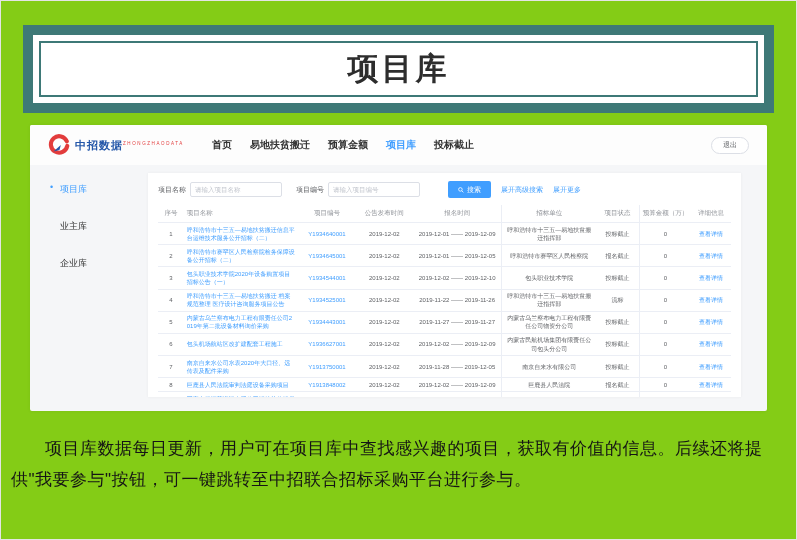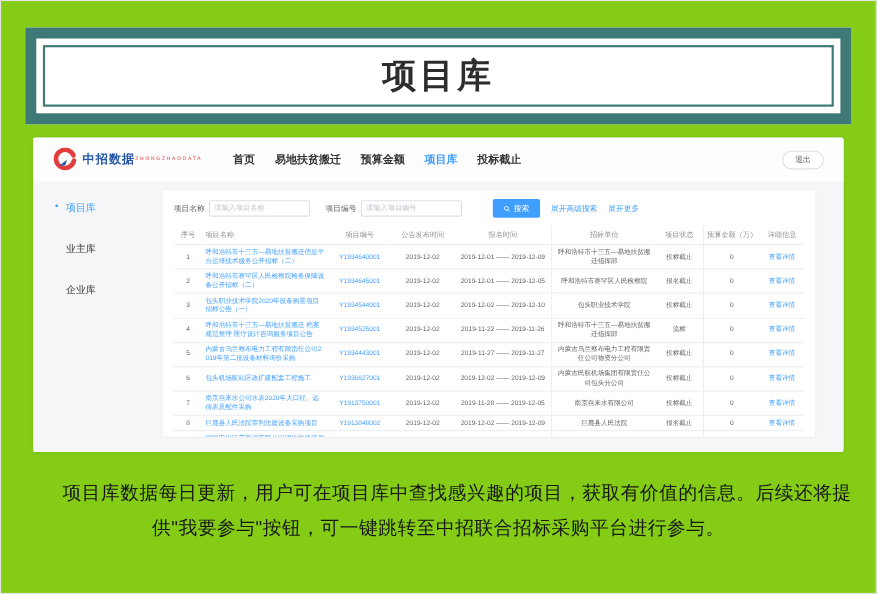--- a/index.html
+++ b/index.html
@@ -49,21 +49,21 @@
   .col-2 { width:10%; }
   .col-3 { width:10%; }
   .col-4 { width:15.5%; }
   .col-5 { width:16.5%; border-left:1px solid #ebeef5; }
   .col-6 { width:7.5%; }
   .col-7 { width:9%; border-left:1px solid #ebeef5; }
   .col-8 { width:7%; }
   th.col-1 { text-align:left; }
 
   
-  .caption { margin:22px 10px 0; font-size:17px; color:#151515; line-height:1.85; text-indent:2em; letter-spacing:0.5px;text-align:center; }
+  .caption { margin:22px 10px 0; font-size:17px; color:#151515; line-height:1.85; text-indent:2em; letter-spacing:0.5px; }
 </style>
 </head>
 <body>
 
 <div class="page">
 
   <div class="banner">
     <div class="banner-inner">
       <span class="banner-title">项目库</span>
     </div>

